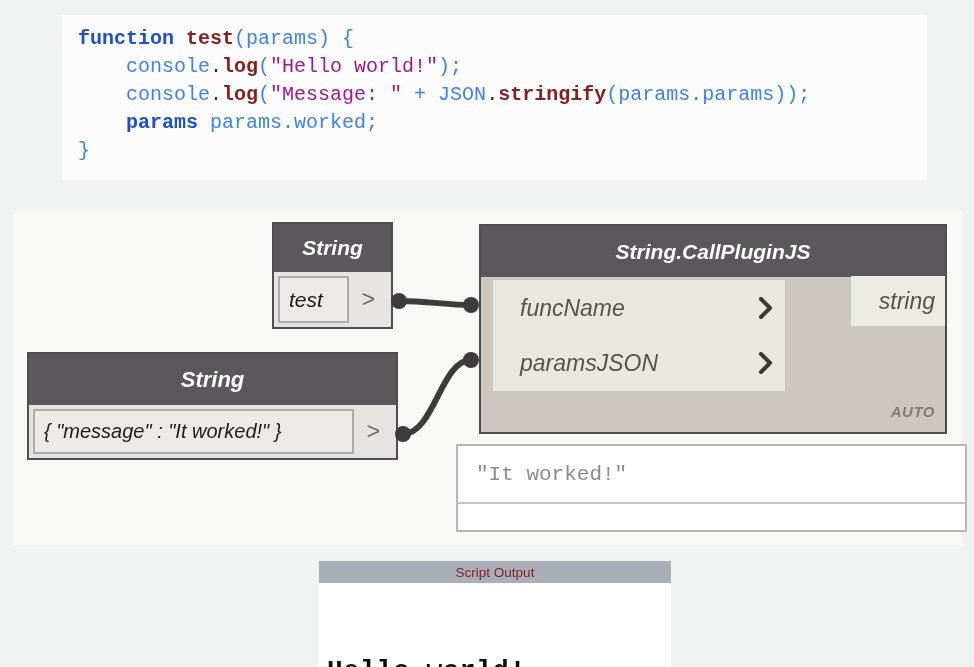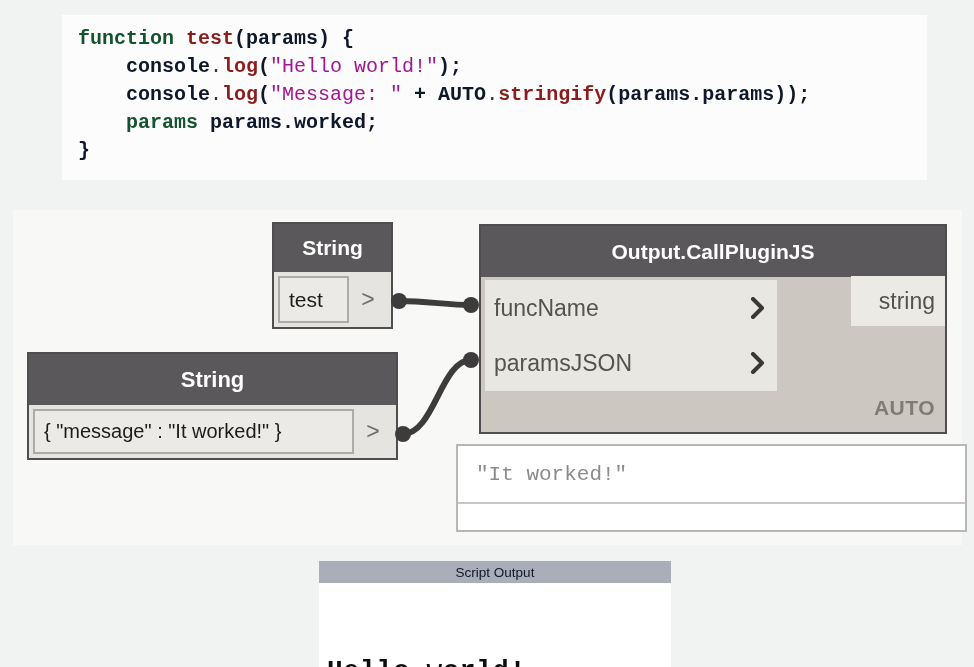--- a/index.html
+++ b/index.html
@@ -10,31 +10,31 @@
     font-family:"Liberation Sans", sans-serif;
   }
   
   .code-card {
     position:absolute; left:62px; top:15px; width:865px; height:165px;
     background:#fcfcfc; padding:10px 0 0 16px;
     font-family:"Liberation Mono","DejaVu Sans Mono", monospace;
     font-size:20px; line-height:28px;
   }
   .code-line { white-space:pre; }
-  .tok-kw  { color:#14532d; font-weight:bold; }
+  .tok-kw  { color:#1d4ed8; font-weight:bold; }
   .tok-fn  { color:#8b1d1d; font-weight:bold; }
-  .tok-id  { color:#0f172a;font-weight:bold; }
+  .tok-id  { color:#3b82f6; }
   .tok-str { color:#a21594; }
   .tok-dot { color:#333333; }
   
   .canvas {
     position:absolute; left:13px; top:210px; width:949px; height:335px;
     background:#f8f8f6;
   }
-  .node { position:absolute; border:2px solid #4f4d4e; z-index:2; }
+  .node { position:absolute; border:2px solid #4f4d4e; z-index:2;font-style:italic; }
   .node-header {
     background:#5a585a; color:#ffffff; font-weight:bold;
     display:flex; align-items:center; justify-content:center;
   }
   .node-body { background:#e6e4e0; display:flex; align-items:stretch; padding:4px; }
   .value-box {
     flex:1; background:#eceae6; border:2px solid #adaba7;
     display:flex; align-items:center; padding-left:9px;
     color:#1c1c1a; overflow:hidden; white-space:nowrap;
   }
@@ -49,71 +49,71 @@
   .n-string1 .value-box   { font-size:21px; }
   
   .n-string2 { left:27px; top:352px; width:371px; }
   .n-string2 .node-header { height:51px; font-size:22px; }
   .n-string2 .node-body   { height:53px; }
   .n-string2 .value-box   { font-size:20px; }
   
   .n-formit { left:479px; top:224px; width:468px; height:210px; background:#ccc8c1; }
   .n-formit .node-header { height:51px; font-size:21px; }
   .f-row {
-    position:absolute; left:4px; width:292px; height:56px; background:#e9e7e2;
-    display:flex; align-items:center; padding-left:9px;
+    position:absolute; left:12px; width:292px; height:56px; background:#e9e7e2;
+    display:flex; align-items:center; padding-left:27px;
     color:#55534e; font-size:23px;
   }
   .f-row-1 { top:54px; }
   .f-row-2 { top:109px; }
   .chevron { margin-left:auto; margin-right:12px; display:flex; align-items:center; }
   .f-out {
     position:absolute; right:0; top:50px; width:94px; height:50px; background:#eceae5;
     display:flex; align-items:center; justify-content:flex-end; padding-right:10px;
     color:#55534e; font-size:23px;
   }
   .f-auto {
     position:absolute; right:10px; bottom:12px;
-    font-weight:bold; font-size:21px; letter-spacing:0.5px; color:#7f7c76;text-align:right;
+    font-weight:bold; font-size:15px; letter-spacing:0.5px; color:#7f7c76;text-align:right;
   }
   
   .wires { position:absolute; left:0; top:0; width:974px; height:667px; z-index:5; pointer-events:none; }
   
   .preview {
     position:absolute; left:456px; top:444px; width:511px;
     background:#ffffff; border:2px solid #b9b7b5; z-index:1;
   }
   .preview-main {
     height:58px; display:flex; align-items:center; padding-left:18px;
     font-family:"Liberation Mono","DejaVu Sans Mono", monospace;
     font-size:21px; color:#8b8b8b; border-bottom:2px solid #c9c7c5;
   }
   .preview-footer { height:26px; }
   
   .script-panel { position:absolute; left:319px; top:561px; width:352px; }
   .script-header {
-    height:22px; background:#a9aeb9; color:#0f172a; font-size:13.5px;
+    height:22px; background:#a9aeb9; color:#7f1d1d; font-size:13.5px;
     display:flex; align-items:center; justify-content:center;
   }
   .script-body {
     background:#ffffff; padding:1px 0 5px 8px;
     font-family:"Liberation Mono","DejaVu Sans Mono", monospace;
     font-weight:bold; font-size:26px; letter-spacing:1px; line-height:35px;
     color:#0c0c0c; white-space:pre;
   }
 </style>
 </head>
 <body>
 
 <div class="stage">
 
   <div class="code-card" id="code-card">
       <div class="code-line"><span class="tok-kw">function</span><span class="tok-id"> </span><span class="tok-fn">test</span><span class="tok-id">(params) {</span></div>
       <div class="code-line"><span class="tok-id">    console</span><span class="tok-dot">.</span><span class="tok-fn">log</span><span class="tok-id">(</span><span class="tok-str">"Hello world!"</span><span class="tok-id">);</span></div>
-      <div class="code-line"><span class="tok-id">    console</span><span class="tok-dot">.</span><span class="tok-fn">log</span><span class="tok-id">(</span><span class="tok-str">"Message: "</span><span class="tok-id"> + AUTO</span><span class="tok-dot">.</span><span class="tok-fn">stringify</span><span class="tok-id">(params.params));</span></div>
+      <div class="code-line"><span class="tok-id">    console</span><span class="tok-dot">.</span><span class="tok-fn">log</span><span class="tok-id">(</span><span class="tok-str">"Message: "</span><span class="tok-id"> + JSON</span><span class="tok-dot">.</span><span class="tok-fn">stringify</span><span class="tok-id">(params.params));</span></div>
       <div class="code-line"><span class="tok-id">    </span><span class="tok-kw">params</span><span class="tok-id"> params.worked;</span></div>
       <div class="code-line"><span class="tok-id">}</span></div>
     </div>
 
   <div class="canvas"></div>
 
   <div class="node n-string1">
     <div class="node-header">String</div>
     <div class="node-body">
       <div class="value-box">test</div>
@@ -123,21 +123,21 @@
 
   <div class="node n-string2">
     <div class="node-header">String</div>
     <div class="node-body">
       <div class="value-box">{ "message" : "It worked!" }</div>
       <div class="out-port">&gt;</div>
     </div>
   </div>
 
   <div class="node n-formit">
-    <div class="node-header">Output.CallPluginJS</div>
+    <div class="node-header">String.CallPluginJS</div>
     <div class="f-row f-row-1">
       <span>funcName</span>
       <span class="chevron">
         <svg width="15" height="22" viewBox="0 0 15 22">
             <path d="M3 2 L12 11 L3 20" fill="none" stroke="#3a3833" stroke-width="4" stroke-linecap="round" stroke-linejoin="round"></path>
           </svg>
       </span>
     </div>
     <div class="f-row f-row-2">
       <span>paramsJSON</span>

